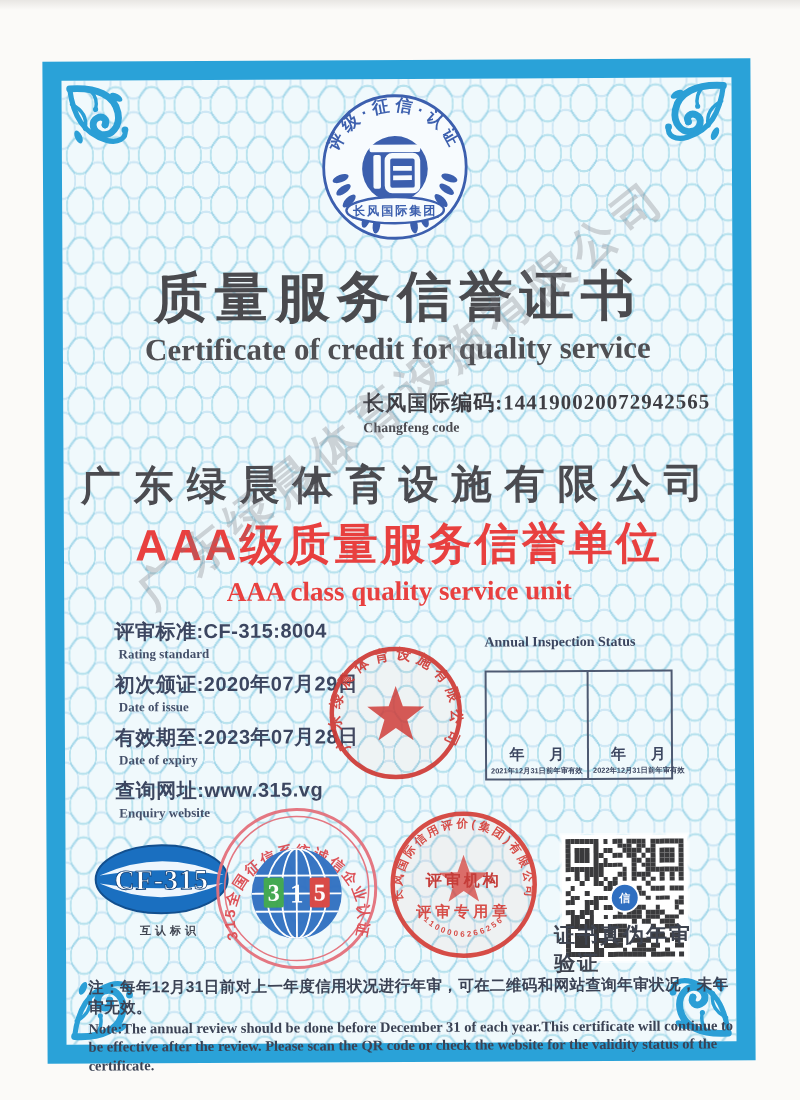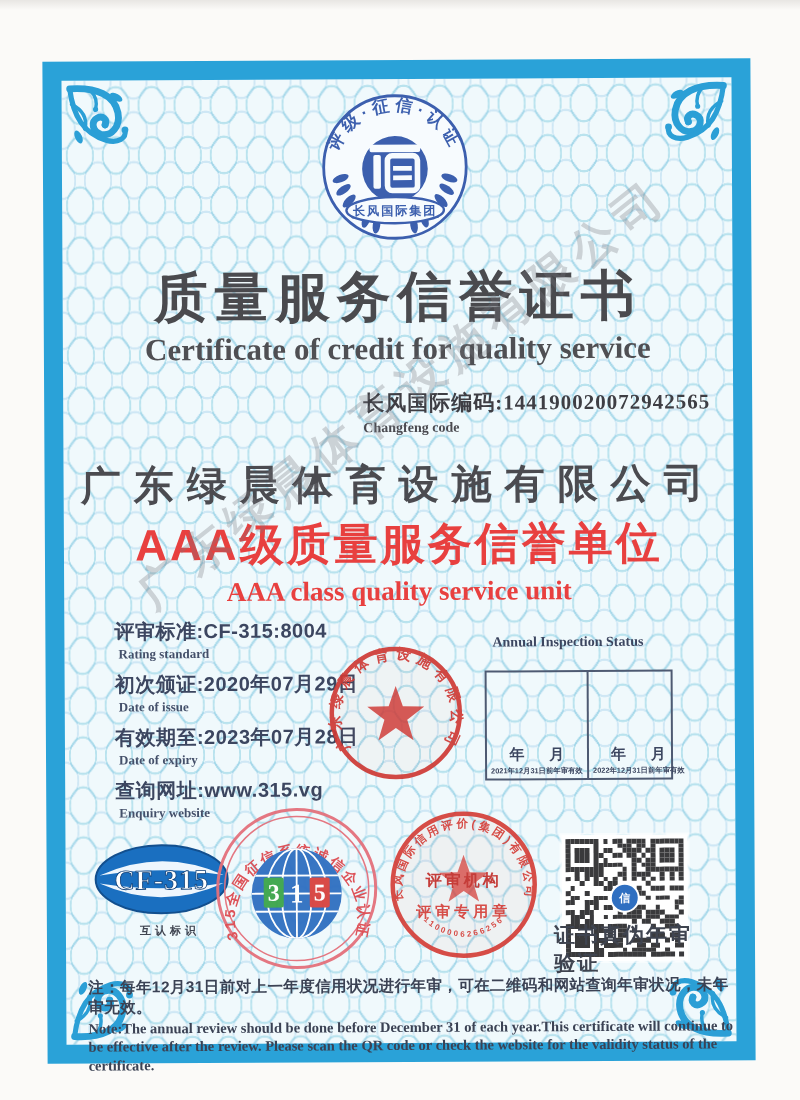--- a/index.html
+++ b/index.html
@@ -36,21 +36,21 @@
   .award-zh{left:0;top:436px;width:100%;text-align:center;font-size:44px;font-weight:bold;
     letter-spacing:3px;color:#e8403f;z-index:2;}
   .award-en{left:0;top:497px;width:100%;text-align:center;font-size:27px;font-weight:bold;
     font-family:"Liberation Serif",serif;color:#e8403f;z-index:2;}
   .fields{left:50px;top:538px;z-index:2;}
   .field{margin-bottom:9px;}
   .field-zh{font-size:20px;font-weight:bold;color:#3c4660;letter-spacing:.5px;}
   .field-en{font-size:13px;font-weight:bold;color:#44506a;font-family:"Liberation Serif",serif;margin:1px 0 0 4px;}
   .insp-head{left:420px;top:554px;z-index:2;}
   .insp-zh{font-size:17px;font-weight:bold;color:#3c4660;letter-spacing:4px;}
-  .insp-en{font-size:14px;font-weight:bold;color:#3c4660;font-family:"Liberation Serif",serif;margin-top:2px;margin-left:8px;}
+  .insp-en{font-size:14px;font-weight:bold;color:#3c4660;font-family:"Liberation Serif",serif;margin-top:2px;}
   .insp-table{left:420px;top:592px;width:184px;height:106px;border:2px solid #4e5a72;display:flex;z-index:2;}
   .insp-col{flex:1;display:flex;flex-direction:column;justify-content:flex-end;}
   .insp-col + .insp-col{border-left:2px solid #4e5a72;}
   .ym-row{display:flex;justify-content:space-around;font-size:15px;font-weight:bold;color:#3c4660;padding:0 10px 1px 10px;}
   .insp-footer{font-size:8px;font-weight:bold;color:#3c4660;text-align:center;white-space:nowrap;padding-bottom:2px;transform:scale(.92);}
   .svg-stamp{z-index:3;}
   .cf-caption{left:38px;top:843px;width:132px;text-align:center;font-size:11px;font-weight:bold;
     letter-spacing:4px;color:#3f4450;z-index:3;}
   .qr-wrap{left:496px;top:757px;width:126px;height:126px;background:#fff;padding:0;z-index:3;
     box-shadow:0 0 0 2px rgba(255,255,255,.6);}

